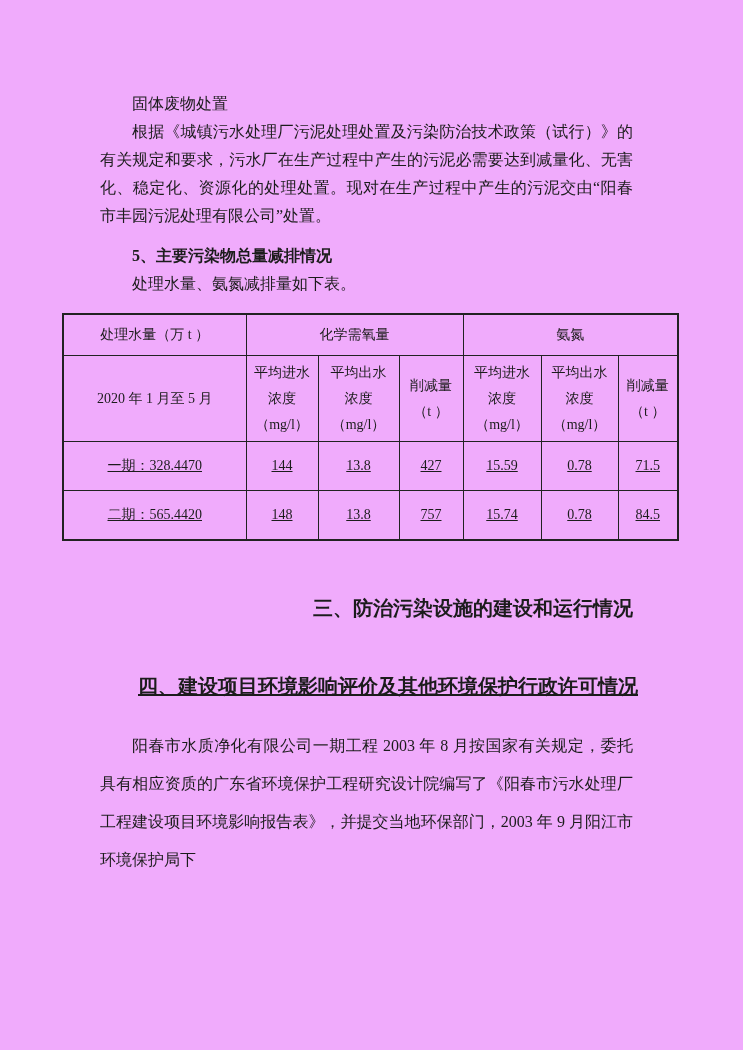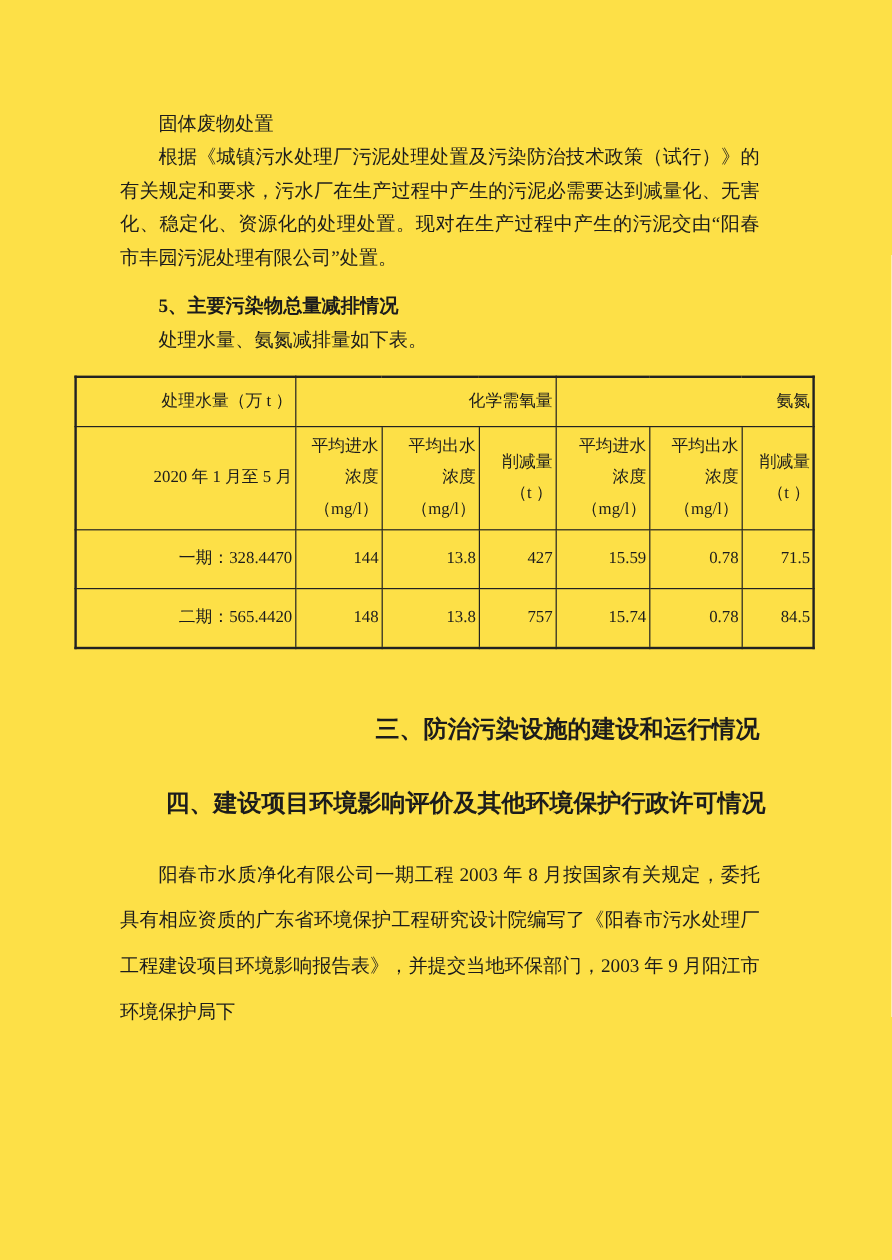--- a/index.html
+++ b/index.html
@@ -4,21 +4,21 @@
 <style>
   html, body {
     margin: 0;
     padding: 0;
     background: #ffffff;
   }
   .page {
     position: relative;
     width: 743px;
     height: 1050px;
-    background: #fde047;
+    background: #f0abfc;
     box-sizing: border-box;
     padding: 90px 110px 0 100px;
     overflow: hidden;
     font-family: "Liberation Serif", "DejaVu Serif", serif;
     color: #1c1c1c;
   }
   .body-p {
     margin: 0;
     font-size: 16px;
     line-height: 28px;
@@ -37,42 +37,43 @@
   }
   table.data-table {
     border-collapse: collapse;
     table-layout: fixed;
     width: 615px;
     margin: 15px 0 0 -38px;
     border: 2px solid #222222;
   }
   table.data-table td {
     border: 1px solid #222222;
-    text-align: right;
+    text-align: center;
     vertical-align: middle;
     font-size: 14px;
     line-height: 26px;
     padding: 0 2px;
     overflow: hidden;
   }
   tr.row-group-header td { height: 40px; }
   tr.row-sub-header td   { height: 85px; }
-  tr.row-data td         { height: 48px; }
+  tr.row-data td         { height: 48px; text-decoration: underline; }
   .cell-line { display: block; line-height: 26px; }
   .section-heading {
     margin: 52px 0 0 0;
     font-size: 20px;
     font-weight: bold;
     line-height: 30px;
     text-indent: 1.9em;
     white-space: nowrap;
     text-align: right;
   }
   .section-heading.second {
-    margin-top: 32px;
+    margin-top: 48px;
+    text-decoration: underline;
   }
   .section-p {
     margin: 22px 0 0 0;
     font-size: 16px;
     line-height: 38px;
     text-align: justify;
     text-indent: 2em;
   }
   .section-p.second {
     margin-top: 26px;

